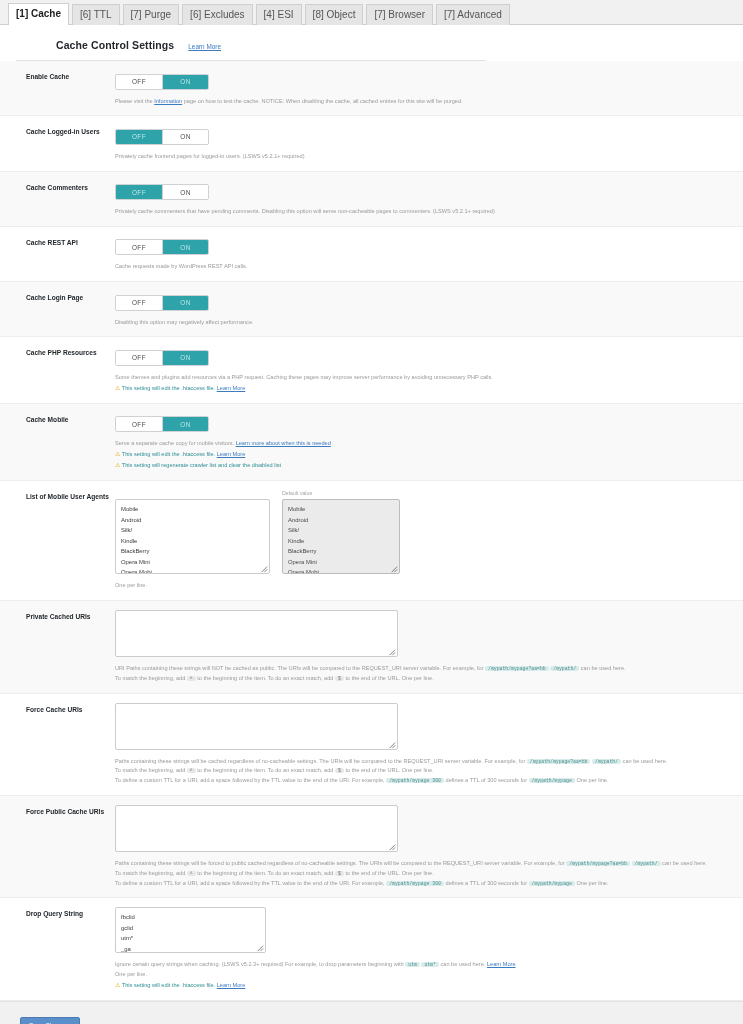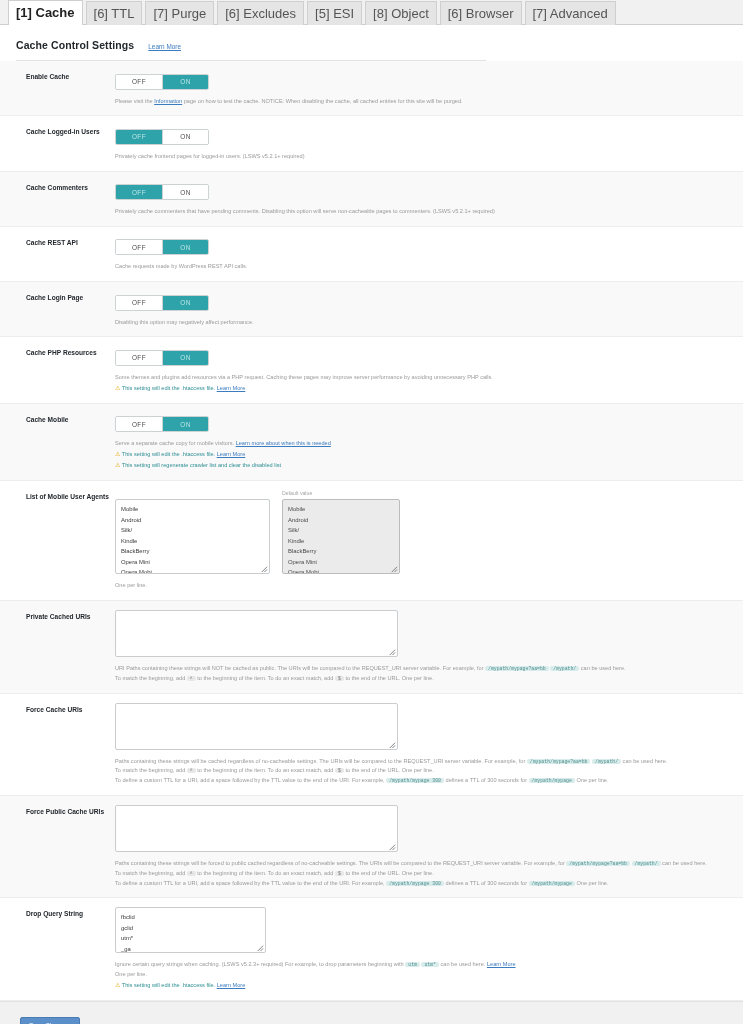--- a/index.html
+++ b/index.html
@@ -16,21 +16,21 @@
   .tabs-bar {
     height: 25px;
     padding: 7px 0 0 8px;
     background: #f1f1f1;
     border-bottom: 1px solid #cfcfcf;
     display: flex;
     align-items: flex-end;
     gap: 3px;
   }
   .tab {
-    font-size: 13px;
+    font-size: 10px;
     line-height: 1;
     padding: 5px 7px 5px 7px;
     background: #e5e5e5;
     border: 1px solid #cfcfcf;
     border-bottom: none;
     color: #555;
     white-space: nowrap;
     position: relative;
     top: 1px;
     border-radius: 1px 1px 0 0;
@@ -54,20 +54,21 @@
     padding: 14px 16px 6px 16px;
     display: flex;
     align-items: baseline;
     gap: 14px;
   }
   .panel-title {
     font-size: 10.5px;
     font-weight: bold;
     color: #23282d;
     letter-spacing: .1px;
+    margin-left: 40px;
   }
   .learn-more-top {
     font-size: 6.4px;
     color: #3b7bbf;
     text-decoration: underline;
     border-bottom: 0;
   }
   .head-rule {
     height: 1px;
     background: #e3e3e3;
@@ -201,23 +202,23 @@
 </head>
 <body>
 
 <div class="page">
 
   <div class="tabs-bar">
     <div class="tab active"><span>[1] Cache</span></div>
     <div class="tab"><span>[6] TTL</span></div>
     <div class="tab"><span>[7] Purge</span></div>
     <div class="tab"><span>[6] Excludes</span></div>
-    <div class="tab"><span>[5] ESI</span></div>
+    <div class="tab"><span>[4] ESI</span></div>
     <div class="tab"><span>[8] Object</span></div>
-    <div class="tab"><span>[6] Browser</span></div>
+    <div class="tab"><span>[7] Browser</span></div>
     <div class="tab"><span>[7] Advanced</span></div>
   </div>
 
   <div class="panel">
 
     <div class="panel-head">
       <div class="panel-title">Cache Control Settings</div>
       <a class="learn-more-top" href="#">Learn More</a>
     </div>
     <div class="head-rule"></div>

